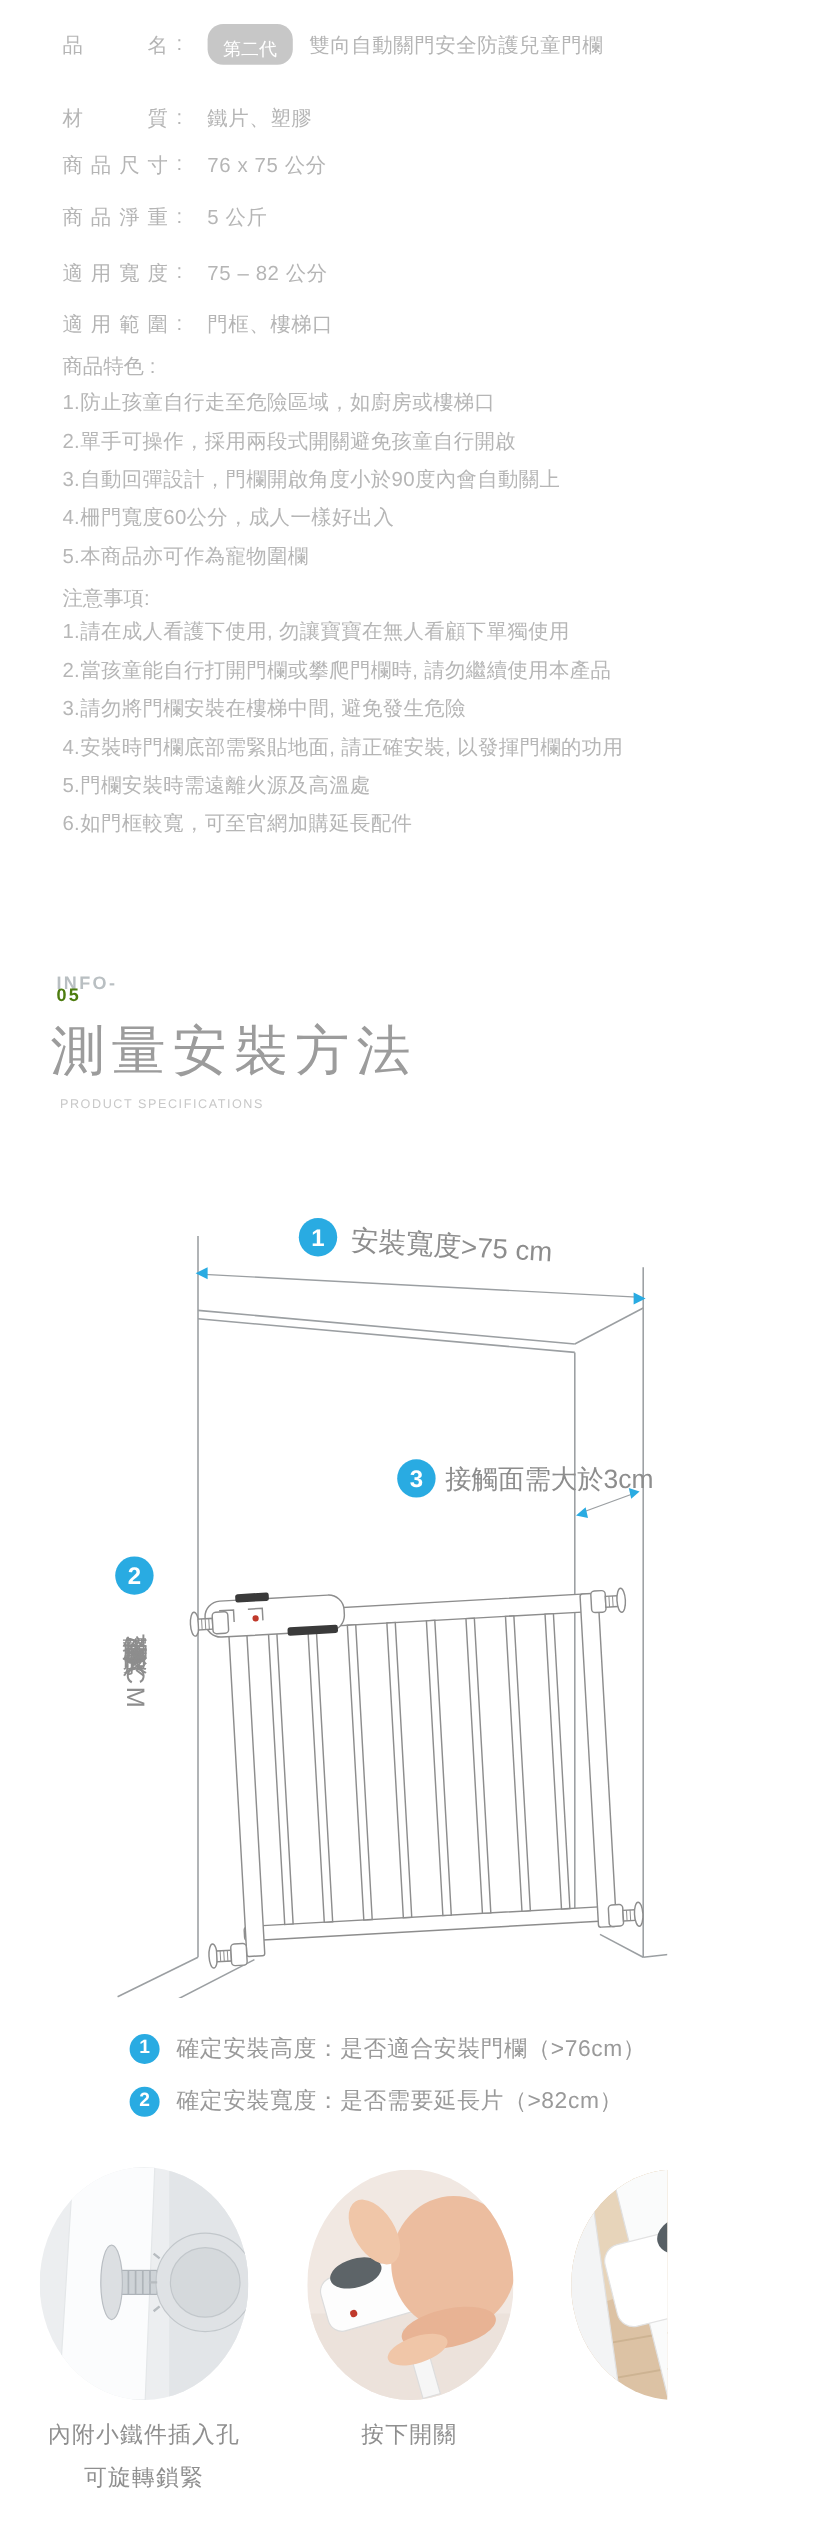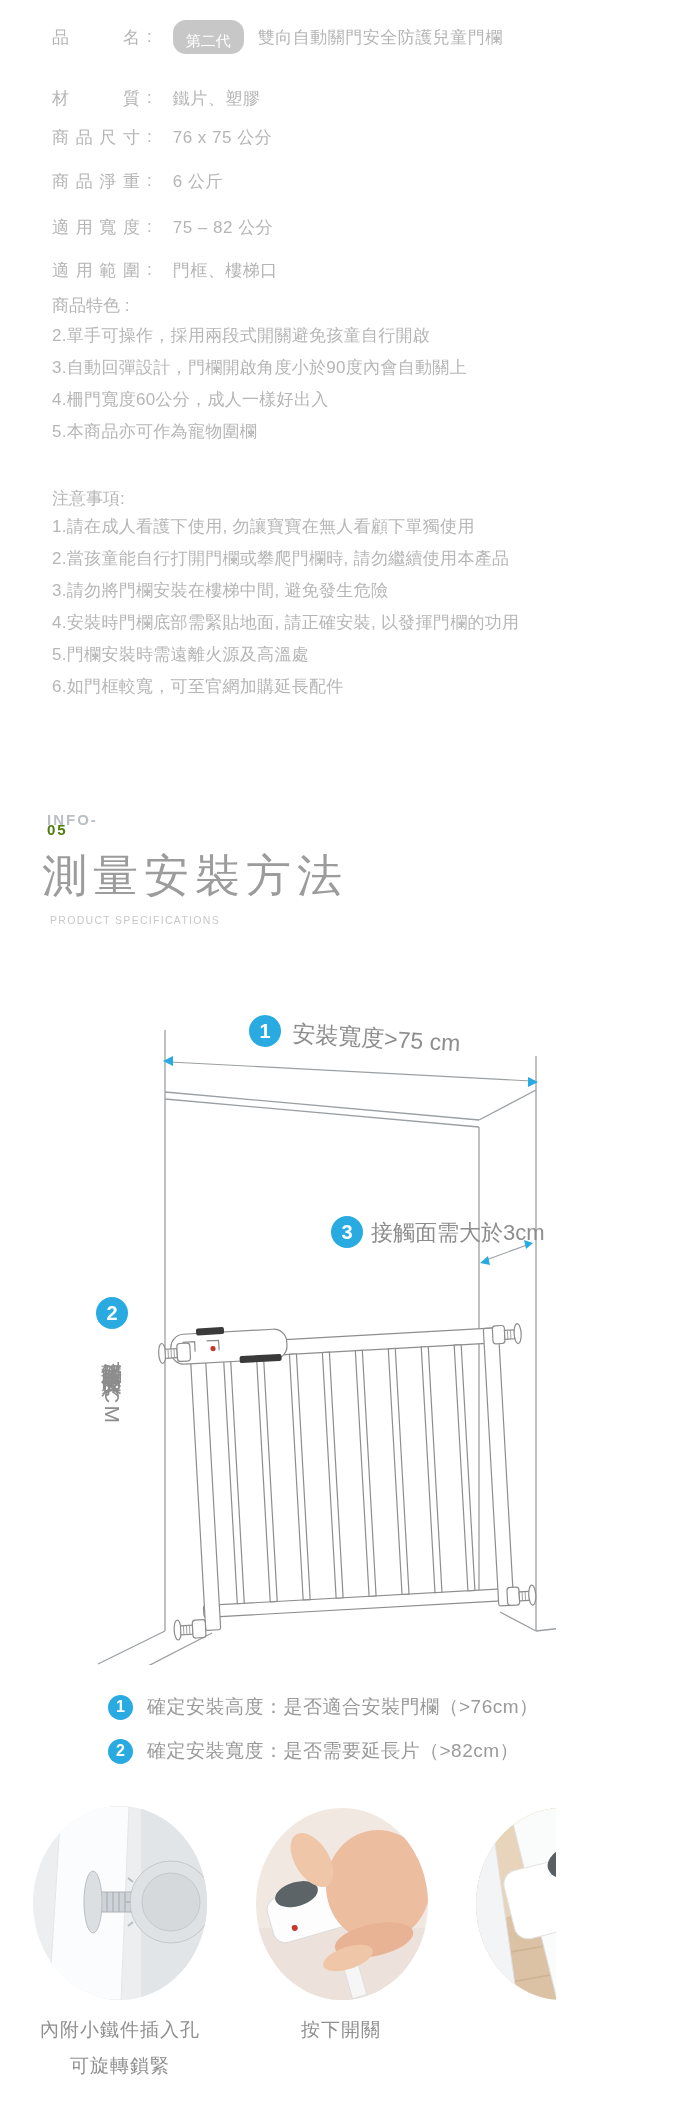--- a/index.html
+++ b/index.html
@@ -57,35 +57,36 @@
     <span class="spec-value">鐵片、塑膠</span>
   </div>
   <div class="spec-row" style="top:124px">
     <span class="spec-label">商品尺寸</span>
     <span class="spec-colon">:</span>
     <span class="spec-value">76 x 75 公分</span>
   </div>
   <div class="spec-row" style="top:168px">
     <span class="spec-label">商品淨重</span>
     <span class="spec-colon">:</span>
-    <span class="spec-value">6 公斤</span>
+    <span class="spec-value">5 公斤</span>
   </div>
   <div class="spec-row" style="top:214px">
     <span class="spec-label">適用寬度</span>
     <span class="spec-colon">:</span>
     <span class="spec-value">75 – 82 公分</span>
   </div>
   <div class="spec-row" style="top:257px">
     <span class="spec-label">適用範圍</span>
     <span class="spec-colon">:</span>
     <span class="spec-value">門框、樓梯口</span>
   </div>
 
   <div class="block-title" style="top:294px">商品特色 :</div>
   <div class="list" style="top:320px">
+    <div>1.防止孩童自行走至危險區域，如廚房或樓梯口</div>
     <div>2.單手可操作，採用兩段式開關避免孩童自行開啟</div>
     <div>3.自動回彈設計，門欄開啟角度小於90度內會自動關上</div>
     <div>4.柵門寬度60公分，成人一樣好出入</div>
     <div>5.本商品亦可作為寵物圍欄</div>
   </div>
 
   <div class="block-title" style="top:487px">注意事項:</div>
   <div class="list" style="top:511px">
     <div>1.請在成人看護下使用, 勿讓寶寶在無人看顧下單獨使用</div>
     <div>2.當孩童能自行打開門欄或攀爬門欄時, 請勿繼續使用本產品</div>

